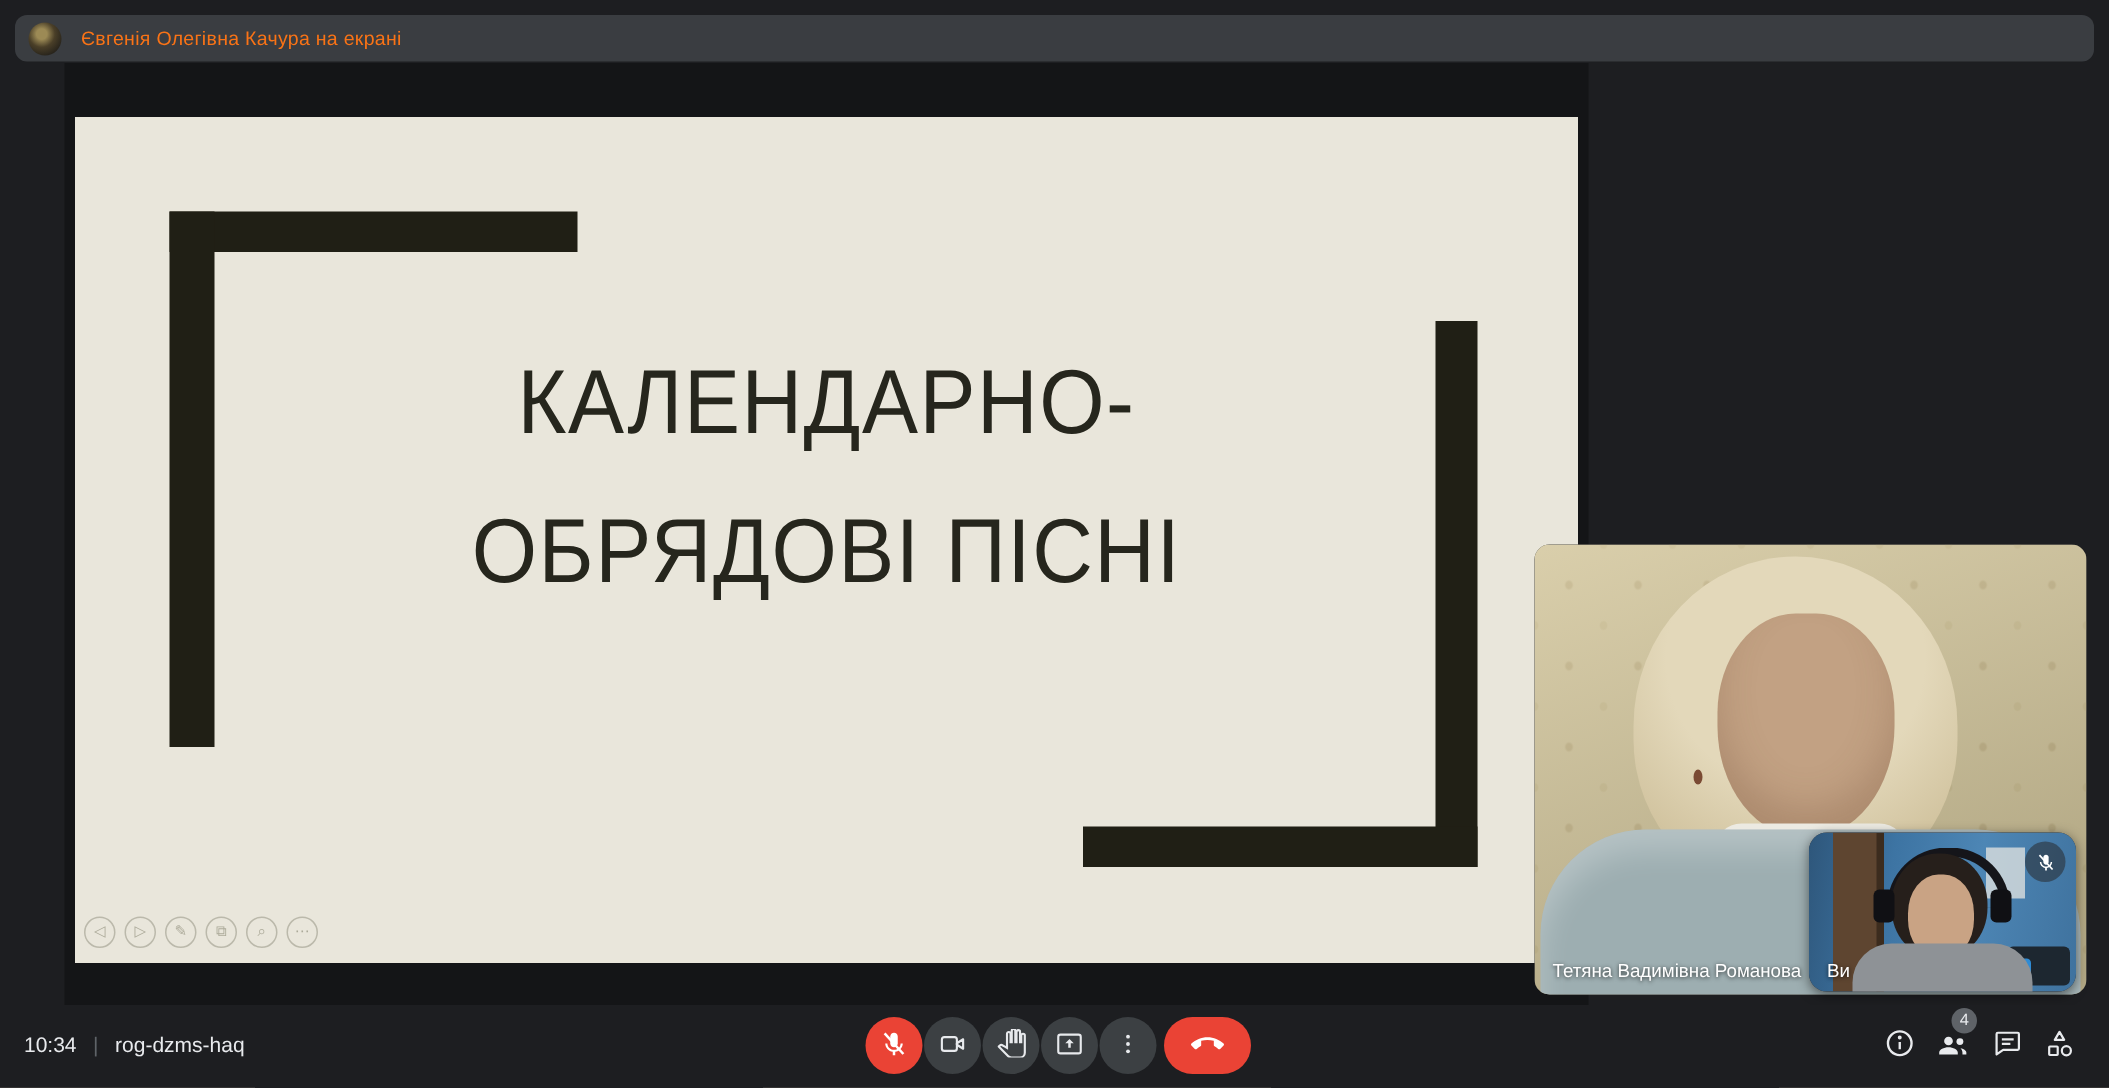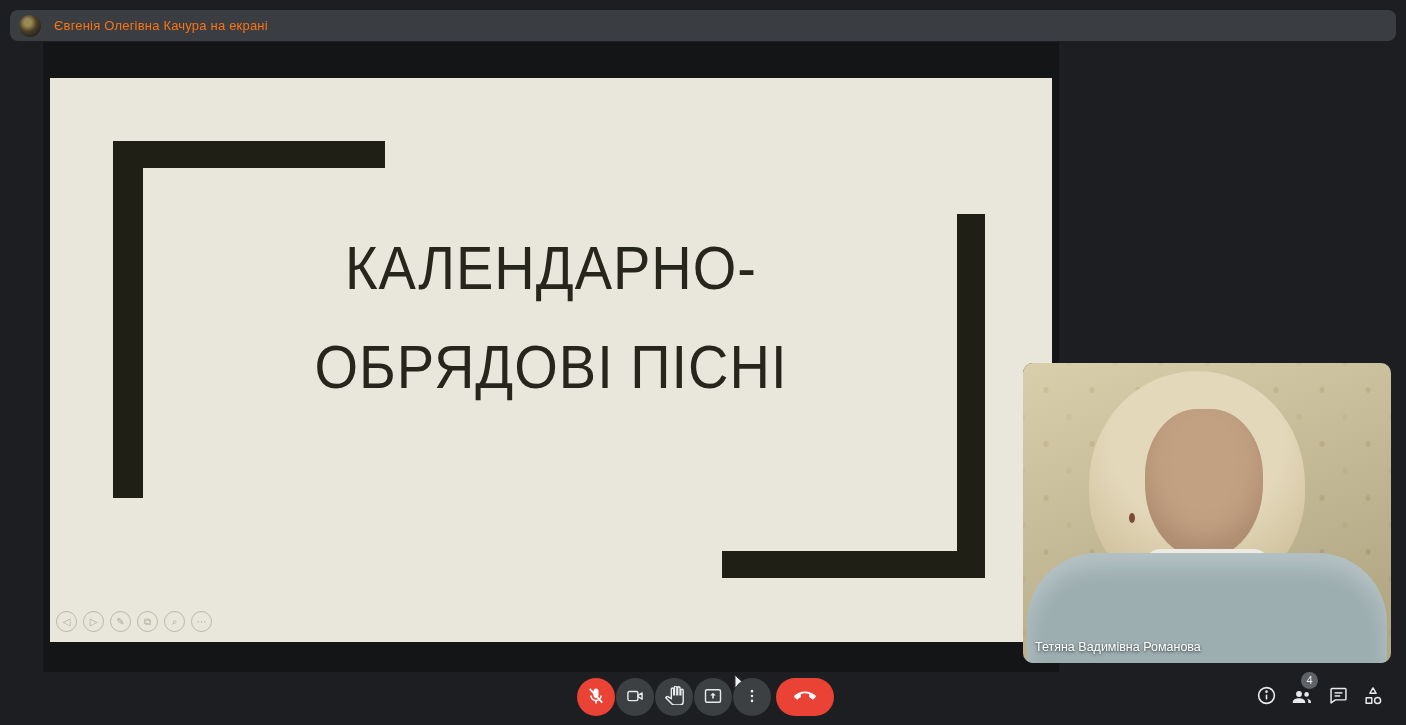--- a/index.html
+++ b/index.html
@@ -139,21 +139,51 @@
         <div class="v2-shade"></div>
       <div class="v2-hair"></div>
         <div class="v2-ear"></div>
         <div class="v2-face"></div>
         <div class="v2-collar"></div>
         <div class="v2-sweater"></div>
     </div>
     <div class="name">Тетяна Вадимівна Романова</div>
   </div>
 
-
+  <div class="tile" style="left:1206px;top:555px;width:178px;height:106px;border-radius:12px;box-shadow:0 2px 8px rgba(0,0,0,.5);">
+    <div class="vid">
+      <div class="v3-wall"></div>
+        <div class="v3-door"></div>
+        <div class="v3-paper"></div>
+        <div class="v3-objs"></div>
+        <div class="v3-obj2"></div>
+      <div class="v3-band"></div>
+        <div class="v3-hair"></div>
+        <div class="v3-face"></div>
+        <div class="v3-cupL"></div>
+        <div class="v3-cupR"></div>
+        <div class="v3-hoodie"></div>
+    </div>
+    <div class="muted-badge">
+      <svg width="14" height="14" viewBox="0 0 24 24">
+          <path d="M12 14.5c1.66 0 3-1.34 3-3V6c0-1.66-1.34-3-3-3S9 4.34 9 6v5.5c0 1.66 1.34 3 3 3z" fill="#fff"></path>
+          <path d="M17.3 11.5c0 3-2.54 5.1-5.3 5.1s-5.3-2.1-5.3-5.1H5c0 3.42 2.72 6.23 6 6.72V21h2v-2.78c3.28-.49 6-3.3 6-6.72h-1.7z" fill="#fff"></path>
+          <line x1="4.5" y1="3.5" x2="19.5" y2="20" stroke="#fff" stroke-width="2"></line>
+        </svg>
+    </div>
+    <div class="name" style="bottom:7px;">Ви</div>
+  </div>
+
+  <div class="bottombar">
+    <div class="meet-meta">
+      <span>10:34</span>
+      <span class="sep">|</span>
+      <span>rog-dzms-haq</span>
+    </div>
+  </div>
 
   <button class="ctl red" style="left:577px;">
     <span>
       <svg width="20" height="20" viewBox="0 0 24 24">
           <path d="M12 14.5c1.66 0 3-1.34 3-3V6c0-1.66-1.34-3-3-3S9 4.34 9 6v5.5c0 1.66 1.34 3 3 3z" fill="#fff"></path>
           <path d="M17.3 11.5c0 3-2.54 5.1-5.3 5.1s-5.3-2.1-5.3-5.1H5c0 3.42 2.72 6.23 6 6.72V21h2v-2.78c3.28-.49 6-3.3 6-6.72h-1.7z" fill="#fff"></path>
           <line x1="4.5" y1="3.5" x2="19.5" y2="20" stroke="#fff" stroke-width="2"></line>
         </svg>
     </span>
   </button>

